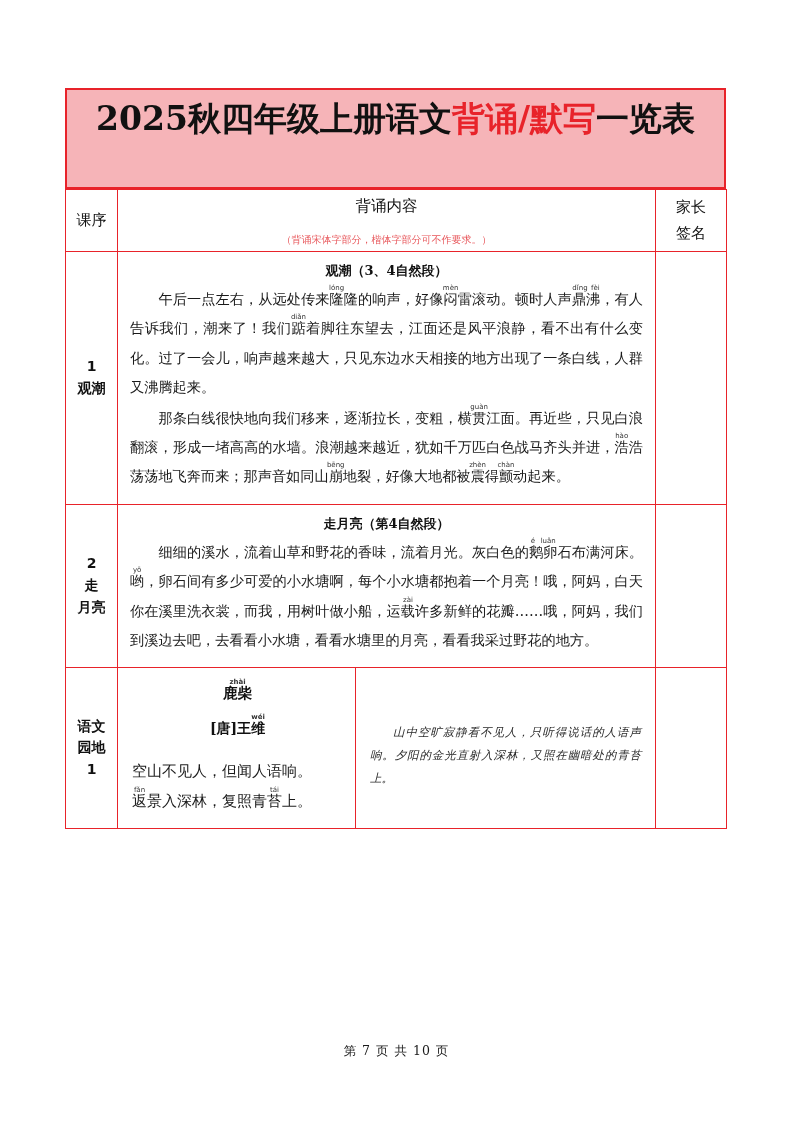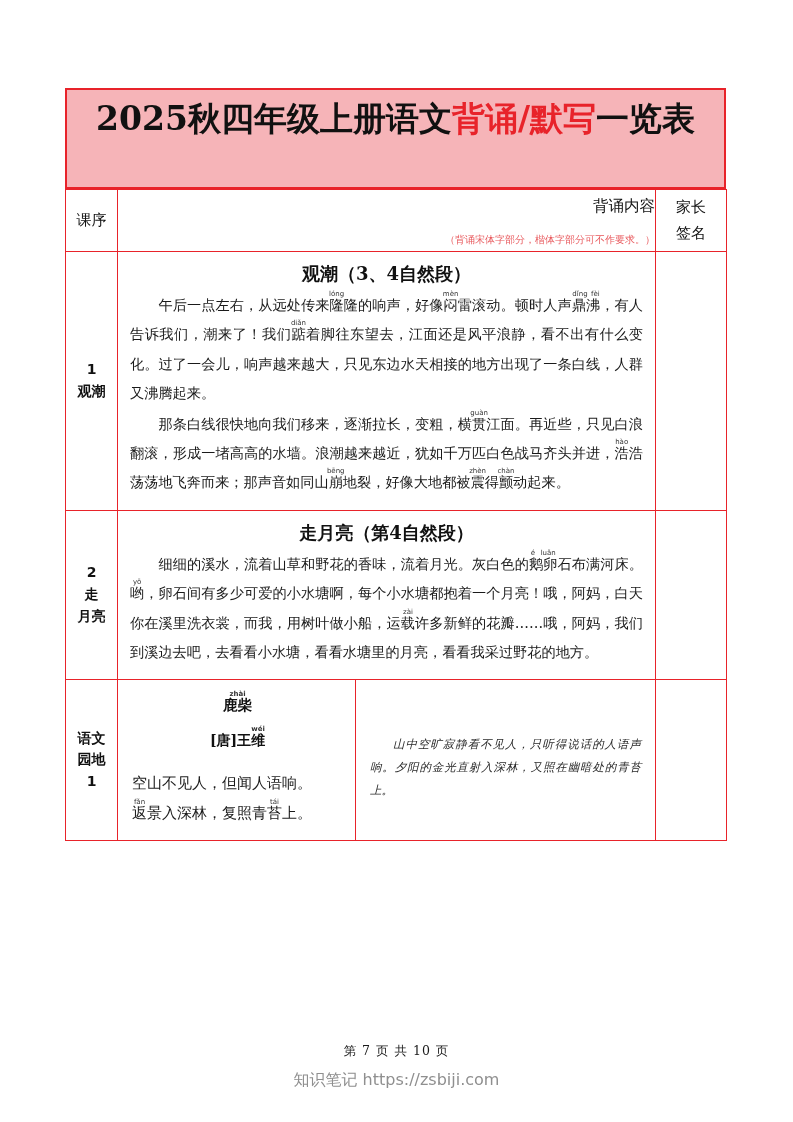--- a/index.html
+++ b/index.html
@@ -94,21 +94,21 @@
 
   
   .hdr-order, .hdr-sign {
     text-align: center;
     font-size: 15px;
     color: #111111;
     line-height: 1.7;
     font-family: "DejaVu Sans", "Liberation Sans", sans-serif;
   }
   .hdr-body {
-    text-align: right;
+    text-align: center;
     padding: 6px 0 4px 0 !important;
   }
   .hdr-body .main {
     font-size: 15.5px;
     color: #111111;
   }
   .hdr-body .note {
     margin-top: 16px;
     font-size: 10px;
     color: #e8585c;
@@ -124,21 +124,21 @@
     padding: 4px 2px !important;
   }
 
   
   .body-cell {
     padding: 10px 12px 12px 12px !important;
     vertical-align: top;
   }
   .sec-title {
     text-align: center;
-    font-size: 18px;
+    font-size: 13px;
     font-weight: bold;
     color: #111111;
     margin-bottom: 4px;
     font-family: "DejaVu Serif", "Liberation Serif", serif;
   }
   .para {
     font-size: 14.2px;
     line-height: 2.07;
     color: #1a1a1a;
     text-align: justify;
@@ -296,15 +296,14 @@
       </td>
       <td class="trans-cell">
         <div class="trans-text">山中空旷寂静看不见人，只听得说话的人语声响。夕阳的金光直射入深林，又照在幽暗处的青苔上。</div>
       </td>
       <td></td>
     </tr>
   </tbody>
     </table>
 
   <div class="page-num">第 7 页 共 10 页</div>
-  <div class="watermark">知识笔记 https://zsbiji.com</div>
 
 </div>
 
 </body></html>

